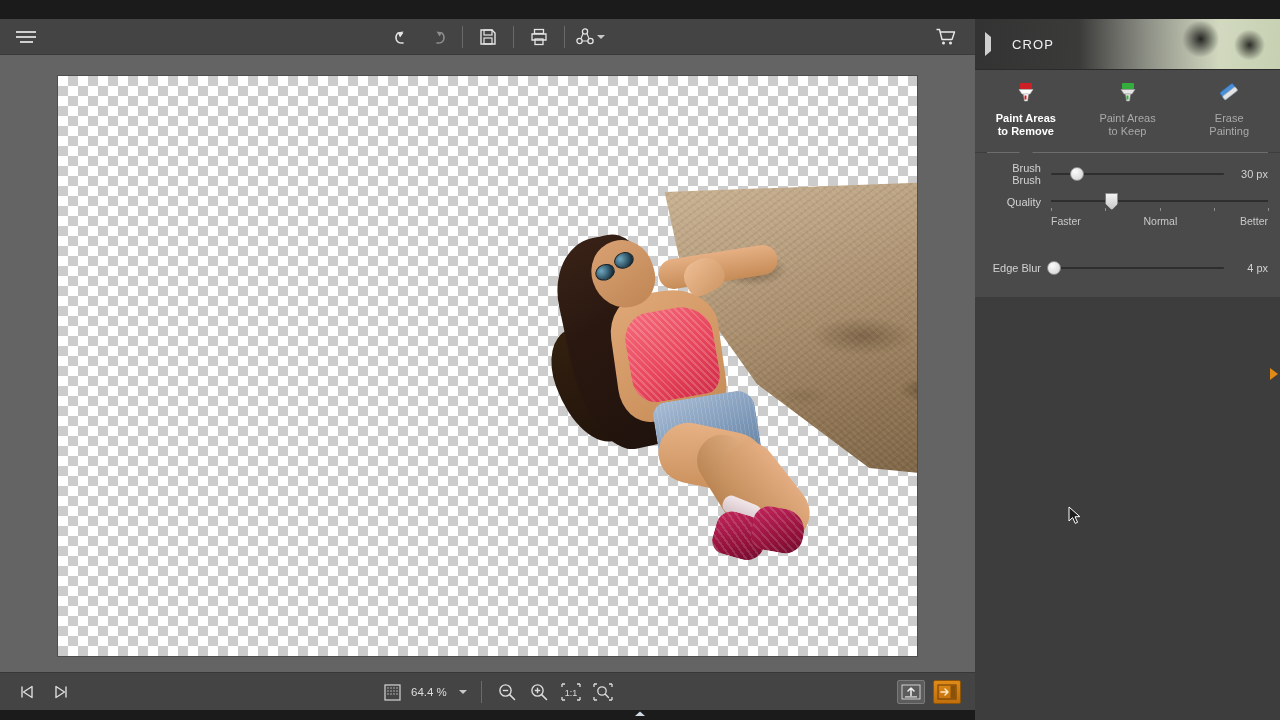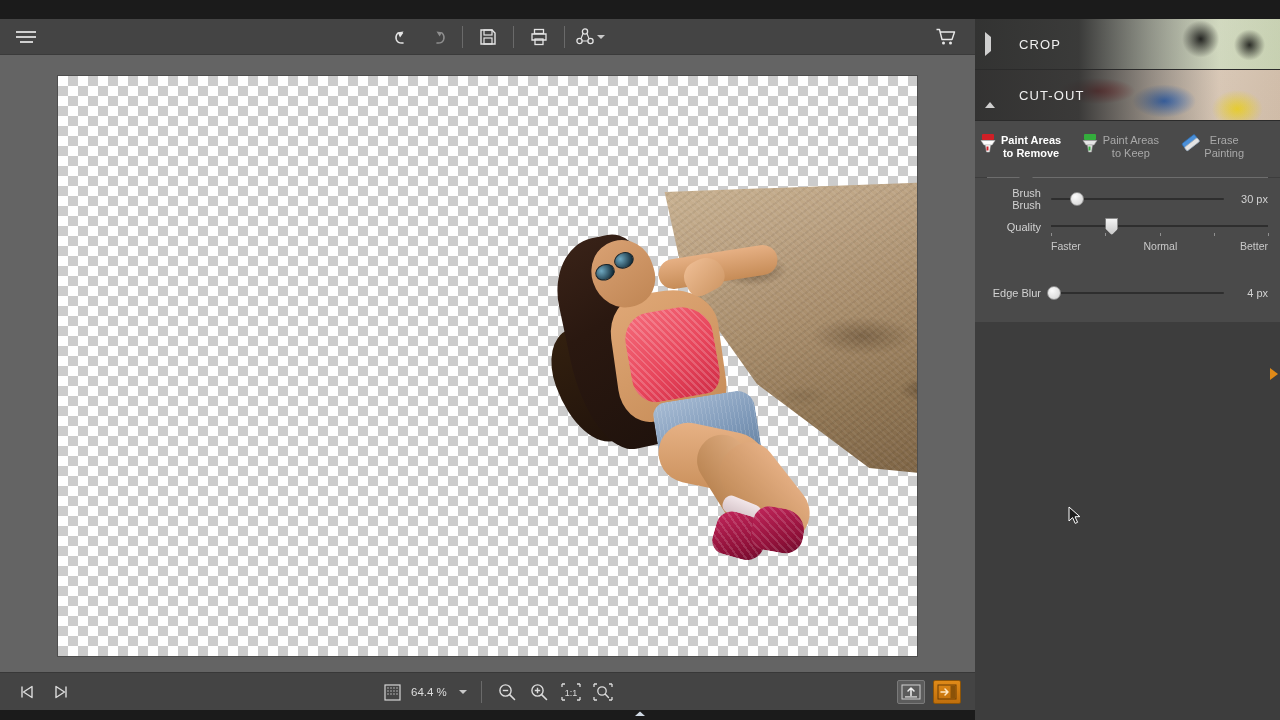--- a/index.html
+++ b/index.html
@@ -272,29 +272,29 @@
   .sh-arrow{ position:relative; margin-left:10px; width:12px; }
   .arr-right{
     width:0;height:0;border-top:5px solid transparent;border-bottom:5px solid transparent;
     border-left:6px solid #cfcfcf;
   }
   .arr-down{
     width:0;height:0;border-left:5px solid transparent;border-right:5px solid transparent;
     border-bottom:6px solid #cfcfcf;
   }
   .sh-label{
-    position:relative; margin-left:22px; color:#f0f0f0; font-size:13px;
+    position:relative; margin-left:15px; color:#f0f0f0; font-size:13px;
     letter-spacing:1.1px;
   }
 
   .tools-row{
     display:flex; background:#4a4a4a; padding:10px 0 0 0; position:relative;
   }
   .tool-item{
-    flex:1; display:flex; flex-direction:row; align-items:center;
+    flex:1; display:flex; flex-direction:column; align-items:center;
     padding-bottom:14px; position:relative;
   }
   .tool-icon{ height:26px; display:flex; align-items:flex-end; justify-content:center; margin-bottom:6px; }
   .tool-label{ text-align:center; line-height:13px; font-size:11px; color:#a9a9a9; }
   .tool-item.active .tool-label{ color:#ffffff; font-weight:bold; }
   .tool-item.active:after{
     content:""; position:absolute; left:50%; bottom:-1px; transform:translateX(-50%);
     width:0;height:0;border-left:7px solid transparent;border-right:7px solid transparent;
     border-bottom:7px solid #4a4a4a; z-index:3;
   }
@@ -539,26 +539,20 @@
 
   <div class="rightpanel">
 
     <div class="section-head">
       <div class="sh-bg crop"></div>
       <div class="sh-fade"></div>
       <div class="sh-arrow"><i class="arr-right"></i></div>
       <div class="sh-label">CROP</div>
     </div>
 
-    <div class="section-head">
-      <div class="sh-bg cut"></div>
-      <div class="sh-fade"></div>
-      <div class="sh-arrow"><i class="arr-down"></i></div>
-      <div class="sh-label">CUT-OUT</div>
-    </div>
 
     <div class="tools-row">
       <div class="tool-item active">
         <div class="tool-icon">
           <svg width="26" height="26" viewBox="0 0 26 26">
             <rect x="7" y="3" width="12" height="6" rx="1" fill="#cf1f26"></rect>
             <path d="M6 9.5 H20 L17 14 H9 Z" fill="#fdfdfd" stroke="#b9b9b9" stroke-width=".6"></path>
             <path d="M10.5 14 H15.5 L14.5 21 H11.5 Z" fill="#fdfdfd" stroke="#b9b9b9" stroke-width=".6"></path>
             <path d="M11.5 15.5 H13.5 V19.5 H11.5 Z" fill="#cf1f26"></path>
           </svg>

